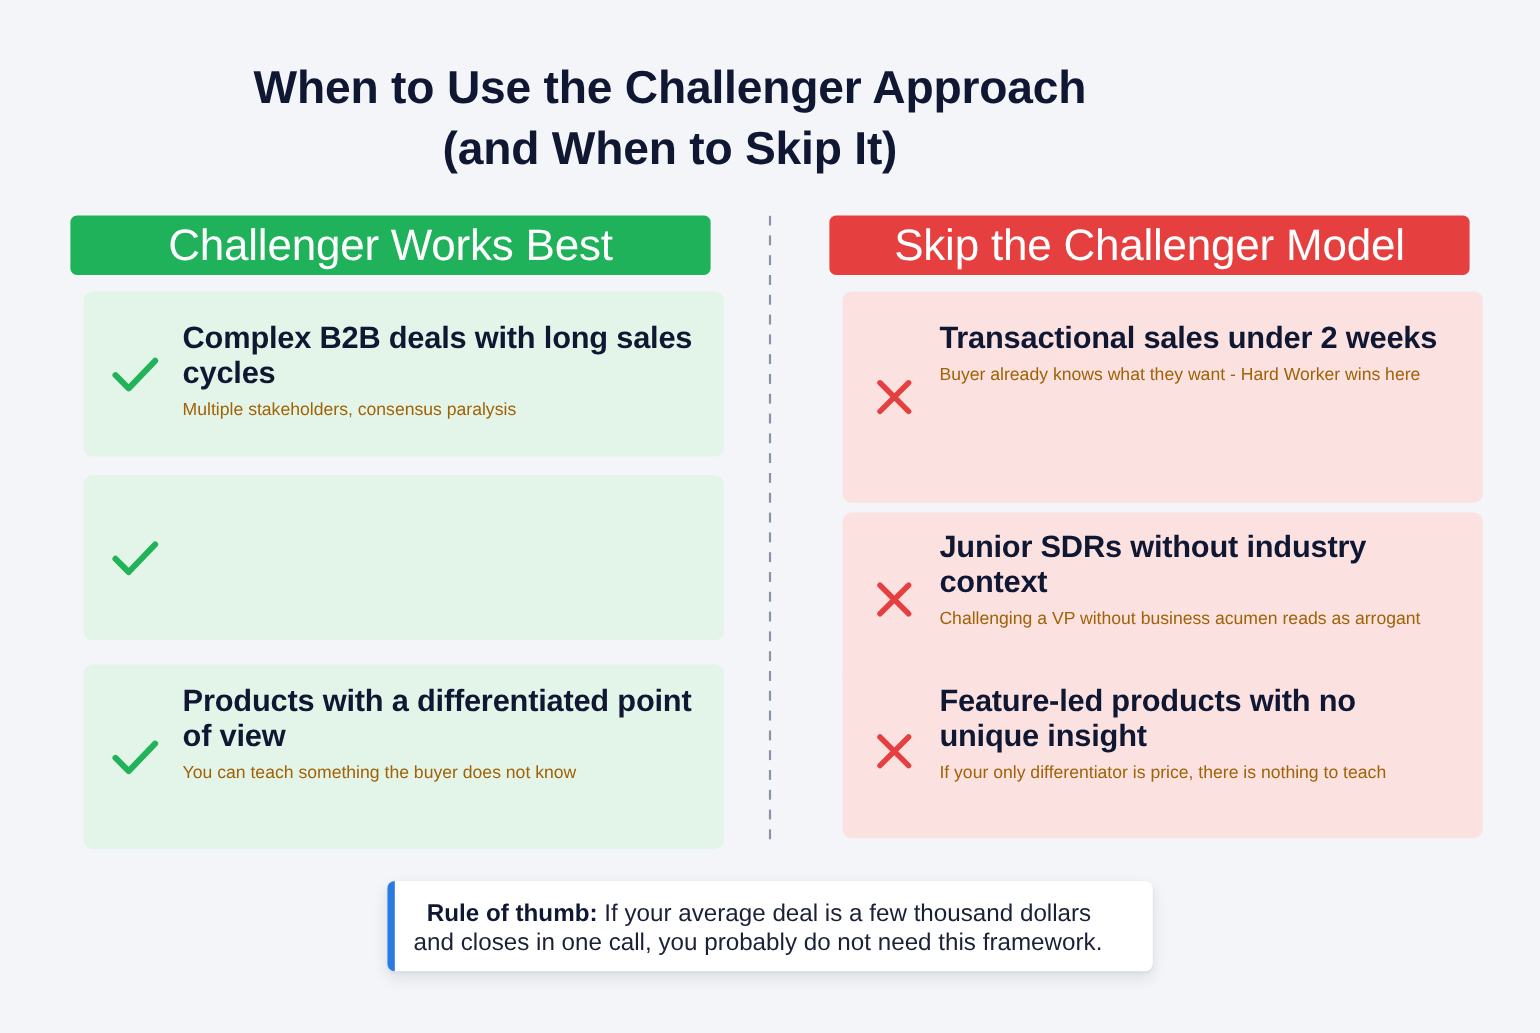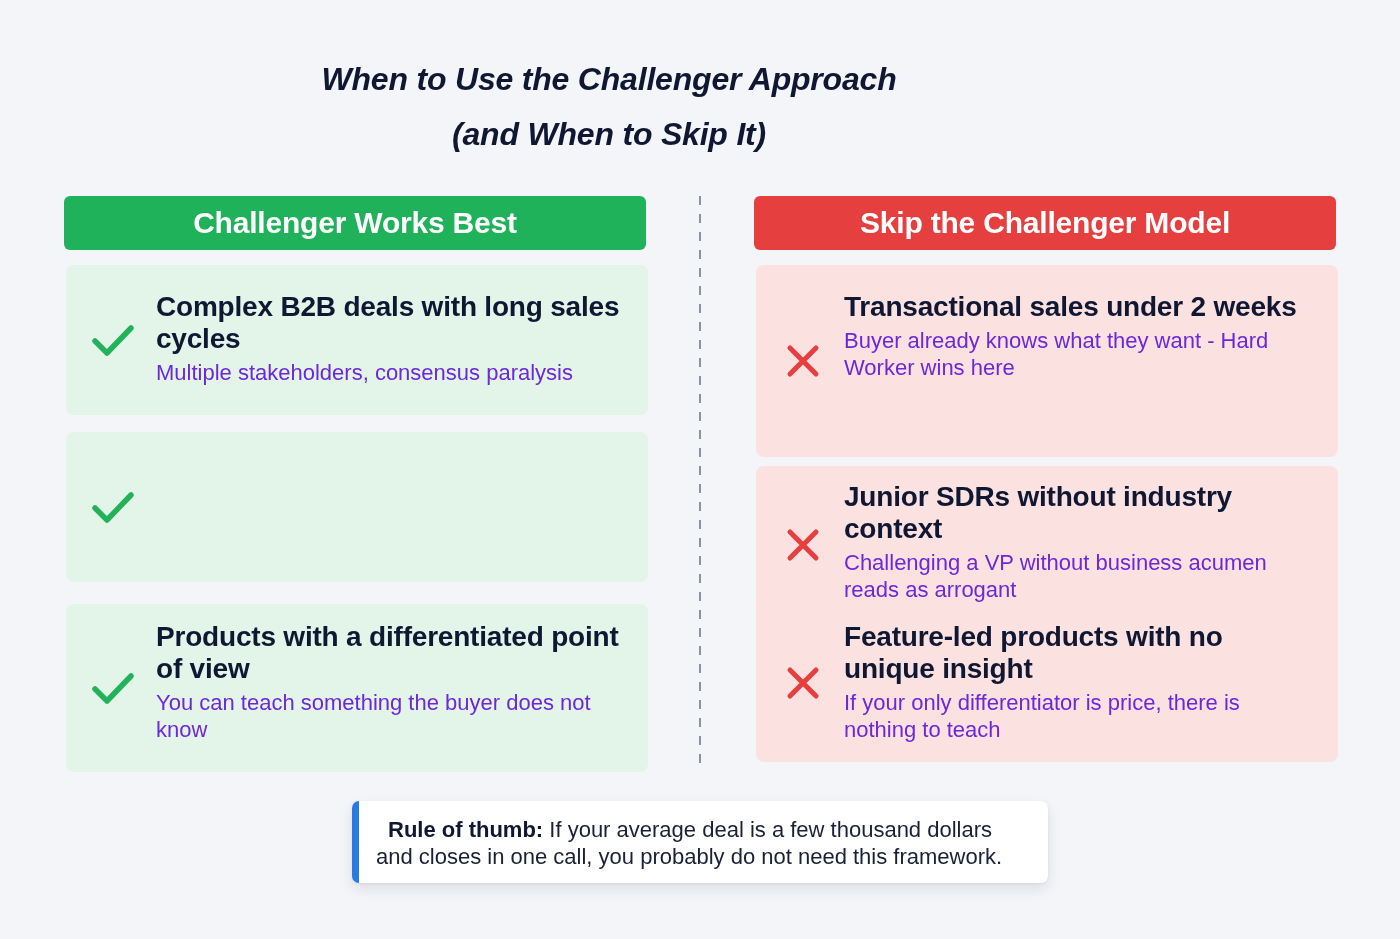--- a/index.html
+++ b/index.html
@@ -9,47 +9,46 @@
     font-family: "Liberation Sans", "DejaVu Sans", sans-serif;
     color: #0f1733;
     position: relative;
     overflow: hidden;
   }
   .title {
     position: absolute;
     left: 0; top: 52px; width: 1218px;
     text-align: center;
     font-weight: 700;
-    font-size: 32px;
+    font-size: 42px;
     line-height: 55px;
     color: #0f1733;
     letter-spacing: -0.2px;
-    font-style: italic;
   }
   .title span { display: block; }
 
   .col { position: absolute; top: 196px; width: 582px; }
   .col.left { left: 64px; }
   .col.right { left: 754px; }
 
   .col-header {
     height: 54px;
     border-radius: 6px;
     display: flex; align-items: center; justify-content: center;
     color: #ffffff;
-    font-weight: 700;
-    font-size: 30px;
+    font-weight: 400;
+    font-size: 40px;
     letter-spacing: -0.2px;
   }
   .left .col-header { background: #1fb25a; }
   .right .col-header { background: #e5403f; }
 
   .card {
     position: absolute;
-    left: 2px; width: 582px;
+    left: 12px; width: 582px;
     border-radius: 8px;
     display: flex; align-items: center;
   }
   .left .card { background: #e3f5e8; }
   .right .card { background: #fbe2e1; }
 
   .card .icon {
     position: absolute;
     left: 24px;
     width: 46px; height: 46px;
@@ -61,23 +60,23 @@
   }
   .right .card .text { left: 88px; right: 20px; }
   .card .heading {
     font-weight: 700;
     font-size: 28px;
     line-height: 32px;
     color: #0f1733;
     letter-spacing: -0.2px;
   }
   .card .desc {
-    font-size: 22px;
+    font-size: 16px;
     line-height: 27px;
-    color: #6d28d9;
+    color: #a16207;
     margin-top: 4px;
   }
 
   .divider {
     position: absolute;
     left: 699px; top: 196px;
     width: 2px; height: 568px;
     background-image: linear-gradient(to bottom, #8a93a6 0 9px, transparent 9px 18px);
     background-size: 2px 18px;
     background-repeat: repeat-y;

